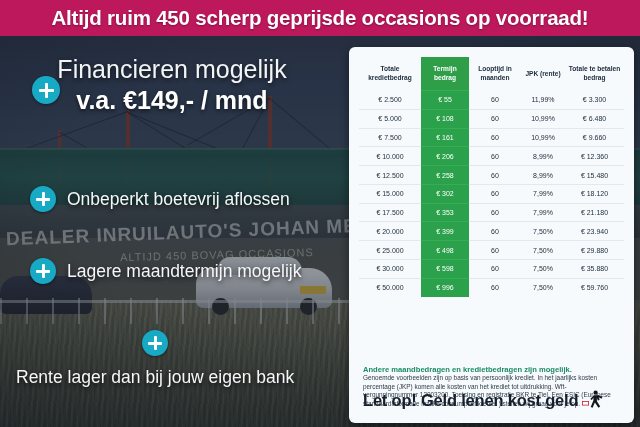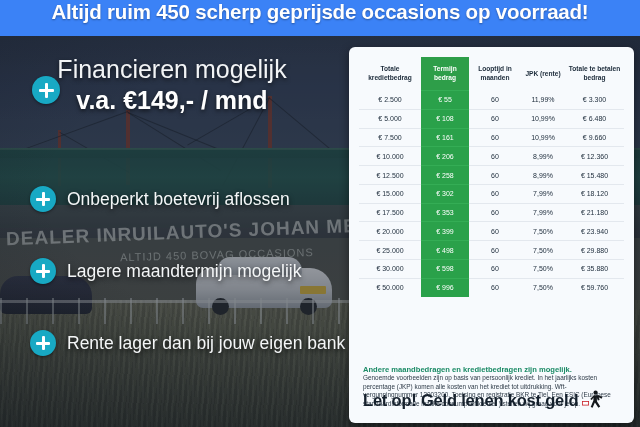--- a/index.html
+++ b/index.html
@@ -48,22 +48,22 @@
     background:radial-gradient(120% 90% at 50% 45%, rgba(0,0,0,0) 35%, rgba(12,16,24,.55) 100%);}
   .photo .darken{position:absolute;inset:0;background:rgba(26,33,46,.42);}
   .signtext{position:absolute;left:6px;top:222px;width:330px;font-weight:bold;
     color:rgba(208,212,208,.75);font-size:19px;letter-spacing:1px;
     transform:rotate(-2.2deg);white-space:nowrap;}
   .signtext2{position:absolute;left:120px;top:248px;width:240px;
     color:rgba(200,205,200,.70);font-size:11px;letter-spacing:1px;
     transform:rotate(-1.5deg);white-space:nowrap;}
 
   
-  .topbar{position:absolute;left:0;top:0;width:640px;height:36px;background:#3b82f6;
-    display:flex;align-items:flex-start;justify-content:center;}
+  .topbar{position:absolute;left:0;top:0;width:640px;height:36px;background:#be185d;
+    display:flex;align-items:center;justify-content:center;}
   .topbar-text{color:#ffffff;font-size:20.5px;font-weight:bold;letter-spacing:-.2px;
     text-shadow:0 1px 2px rgba(0,0,0,.35);white-space:nowrap;}
 
   
   .left{position:absolute;left:0;top:36px;width:346px;height:391px;}
   .headline{position:absolute;left:16px;top:18px;width:312px;text-align:center;}
   .headline .l1{color:#f2f4f6;font-size:25px;line-height:30px;white-space:nowrap;
     text-shadow:0 2px 4px rgba(0,0,0,.6);}
   .headline .l2{color:#ffffff;font-size:25px;font-weight:bold;line-height:32px;white-space:nowrap;
     text-shadow:0 2px 4px rgba(0,0,0,.6);}
@@ -74,21 +74,21 @@
     position:relative;box-shadow:0 1px 3px rgba(0,0,0,.45);}
   .plus:before,.plus:after{content:"";position:absolute;background:#ffffff;border-radius:1px;}
   .plus:before{left:6px;top:11.5px;width:14px;height:3px;}
   .plus:after{left:11.5px;top:6px;width:3px;height:14px;}
   .plus.big{width:28px;height:28px;flex:0 0 28px;}
   .plus.big:before{left:6.5px;top:12.5px;width:15px;height:3px;}
   .plus.big:after{left:12.5px;top:6.5px;width:3px;height:15px;}
   .b-headline-plus{position:absolute;left:32px;top:40px;}
   .b1{left:30px;top:150px;}
   .b2{left:30px;top:222px;}
-  .b3{left:30px;top:294px;}
+  .b3{left:16px;top:294px;flex-direction:column;}
 
   
   .card{position:absolute;left:349px;top:47px;width:285px;height:376px;
     background:#f7fafd;border-radius:6px;box-shadow:0 3px 10px rgba(0,0,0,.45);
     overflow:hidden;}
   table{border-collapse:collapse;width:265px;margin:10px auto 0 auto;table-layout:fixed;}
   th{font-size:6.6px;font-weight:bold;color:#1c2b3a;line-height:9px;padding:7px 2px 8px 2px;
     text-align:center;vertical-align:middle;}
   td{font-size:7px;color:#1c2b3a;text-align:center;padding:5.4px 2px;
     border-bottom:1px solid #e3e8ee;}

